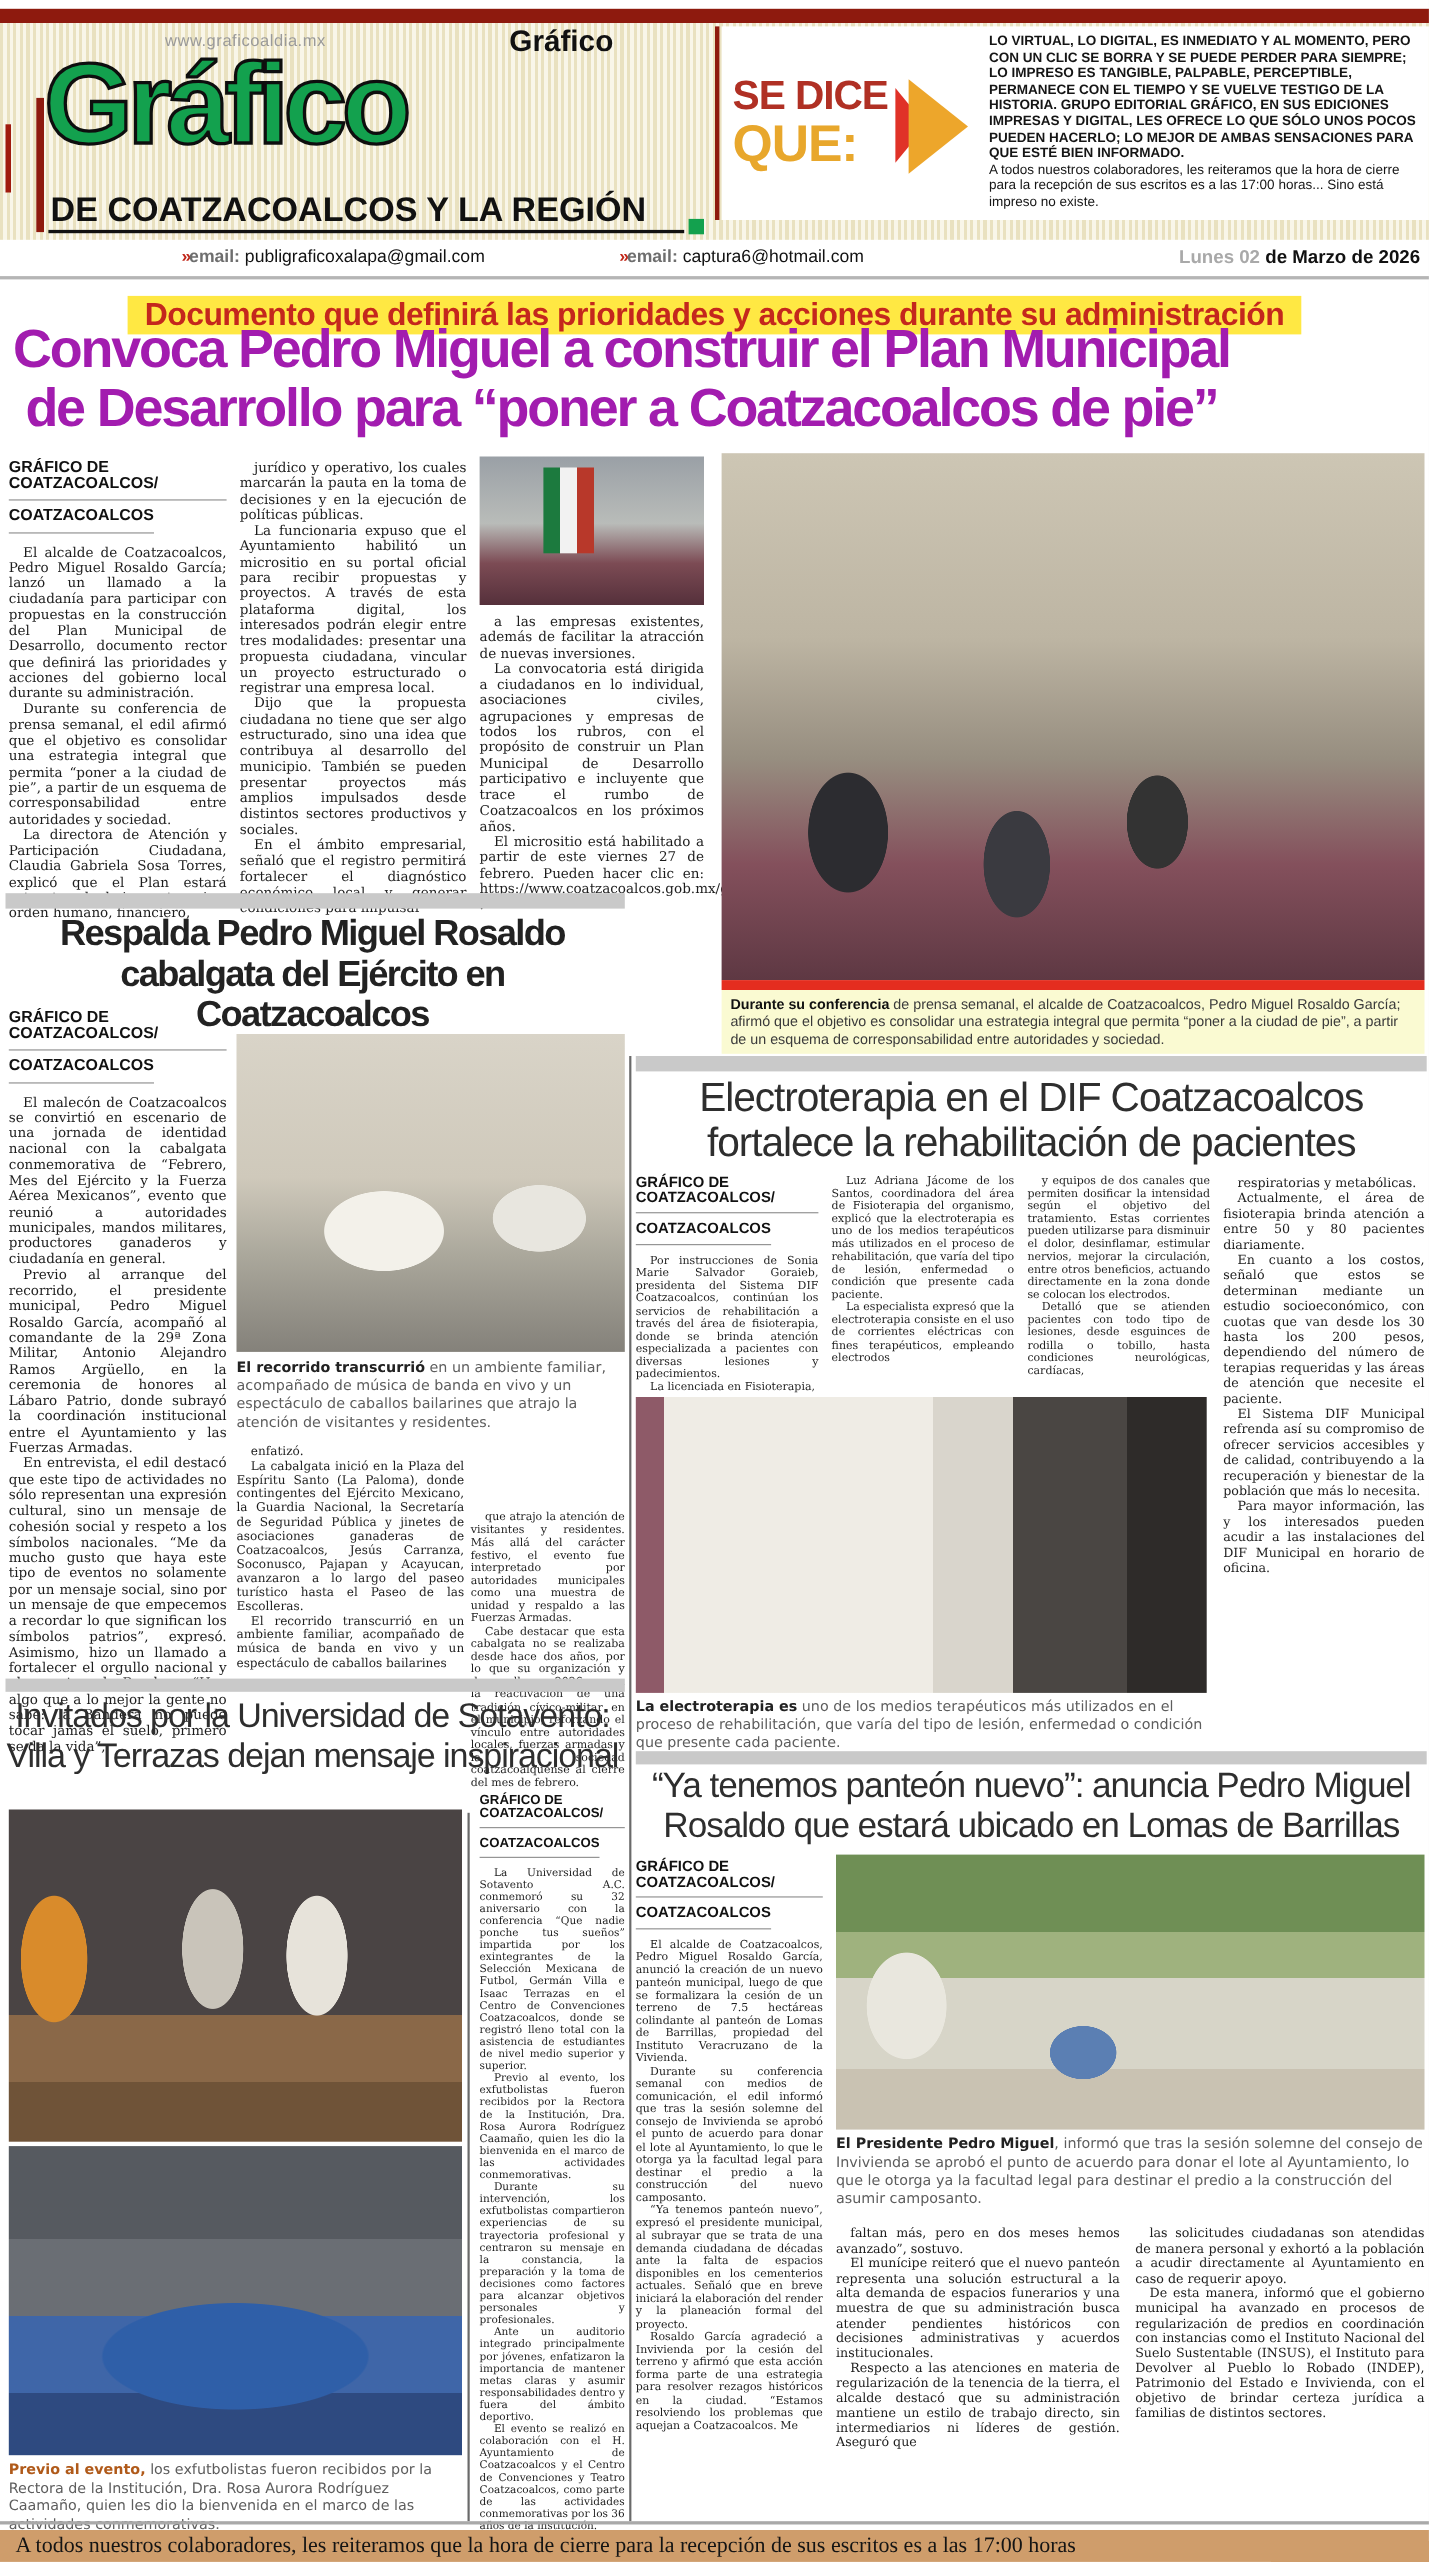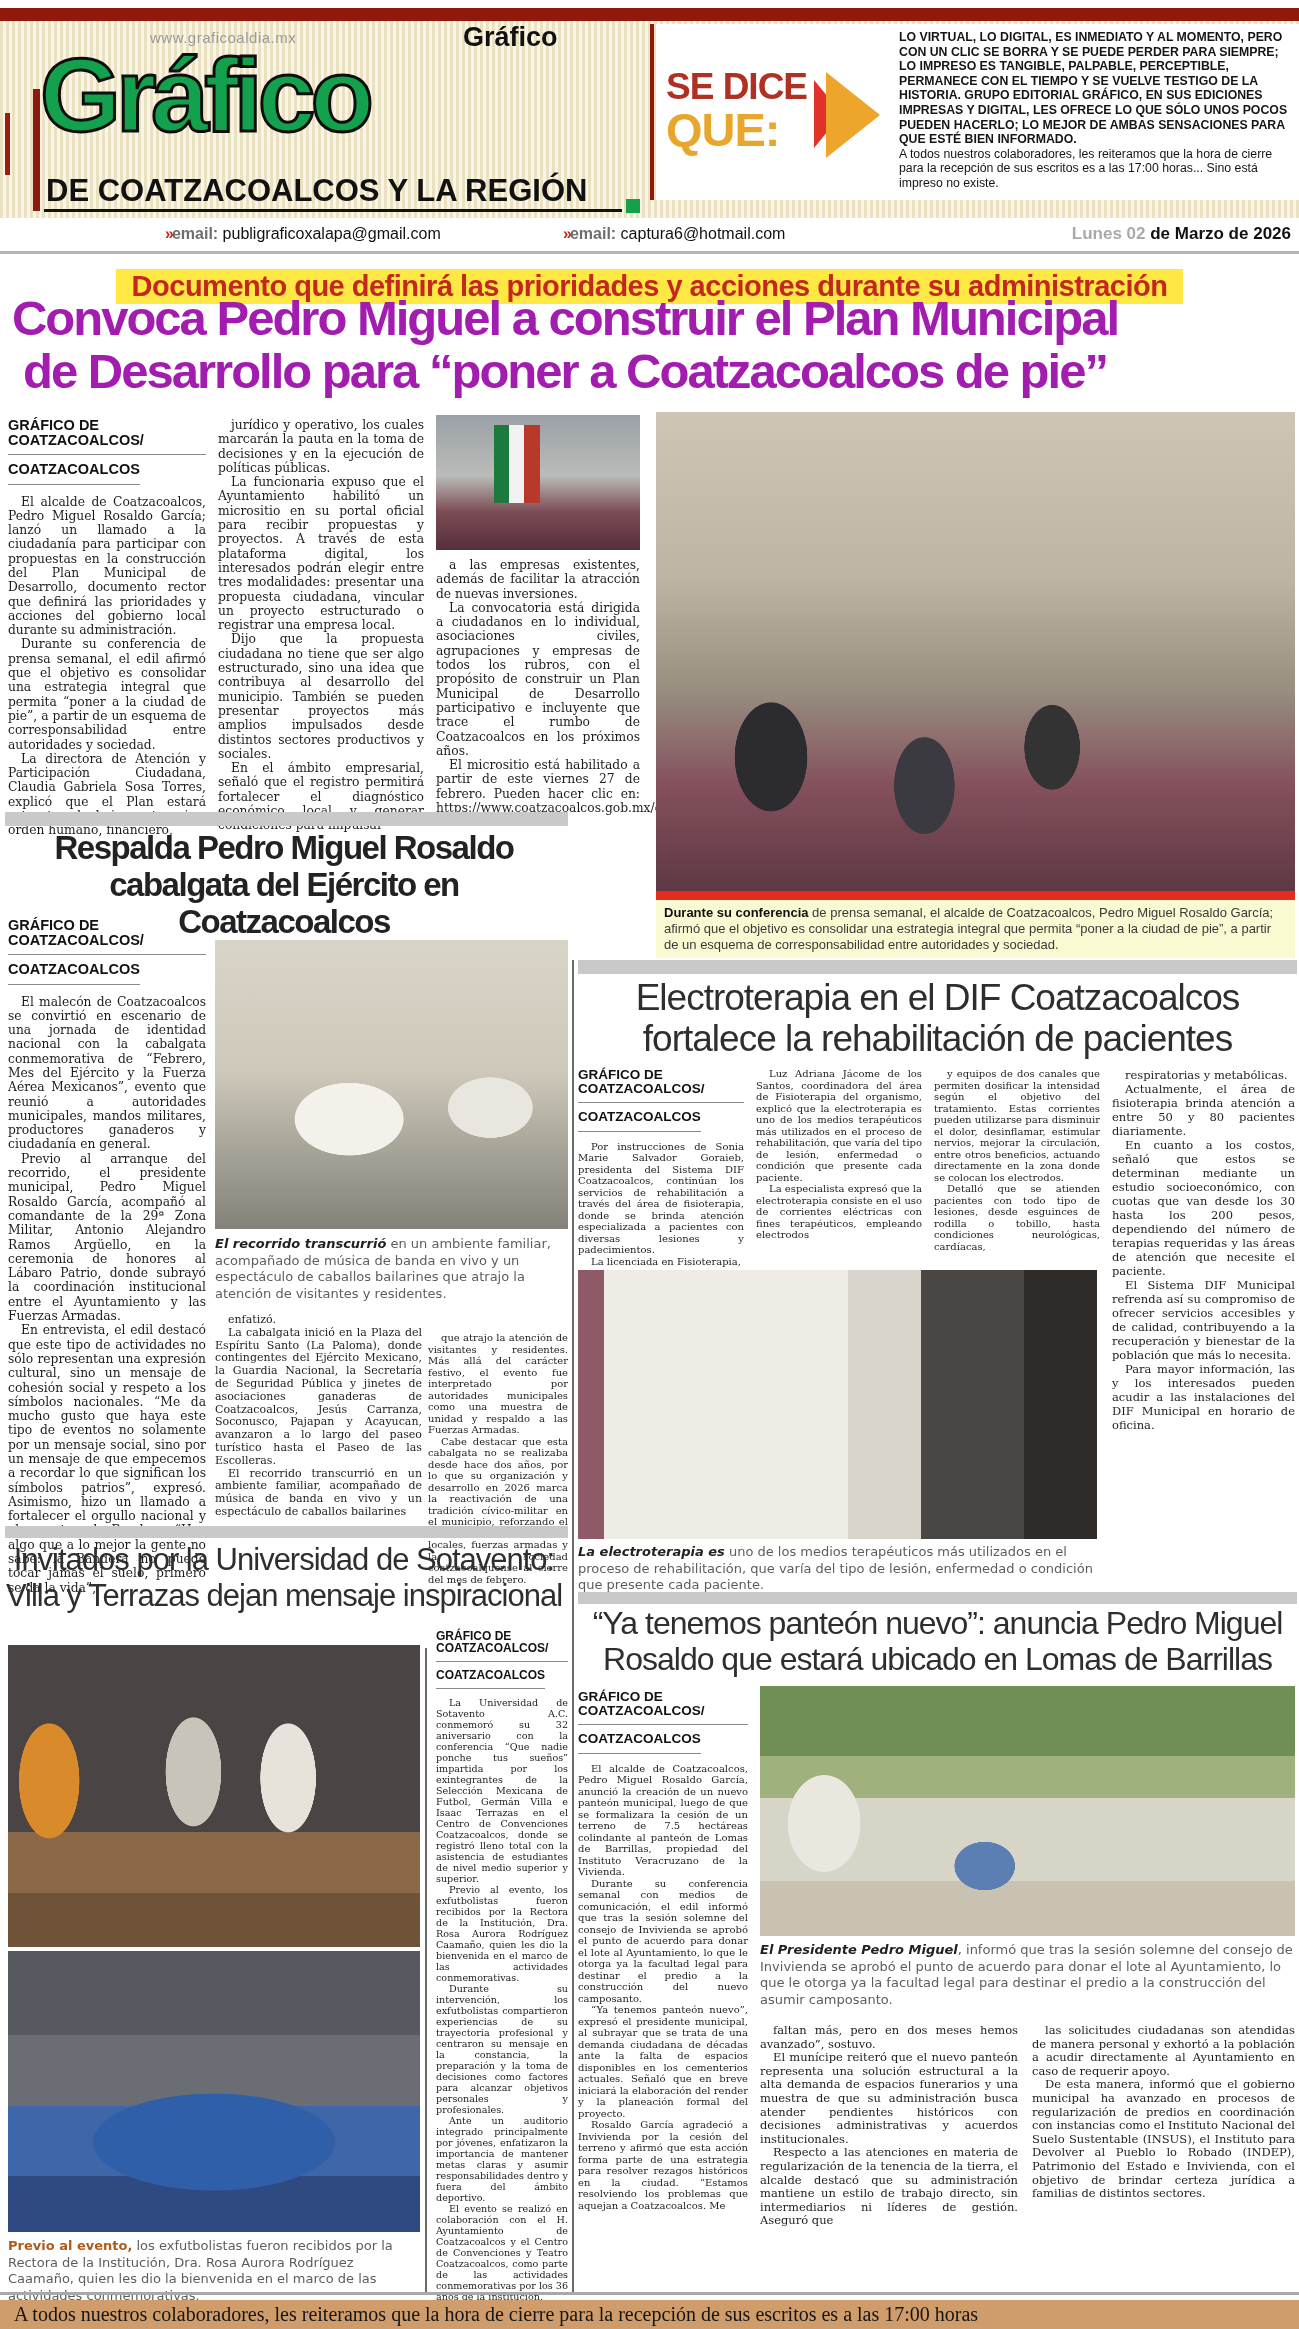--- a/index.html
+++ b/index.html
@@ -88,21 +88,21 @@
   .ph-team{background:
      radial-gradient(ellipse 200px 80px at 50% 68%,#2f5fa8 0 60%,transparent 61%),
      linear-gradient(180deg,#565a60 0 30%,#6a6e74 30% 55%,#3f66a8 55% 80%,#2e4a80 80% 100%);}
   .ph-cemetery{background:
      radial-gradient(ellipse 60px 80px at 12% 55%,#e9e7de 0 60%,transparent 61%),
      radial-gradient(ellipse 50px 40px at 42% 72%,#5b7fb3 0 60%,transparent 61%),
      linear-gradient(180deg,#6f8f55 0 28%,#9fb27e 28% 45%,#d7d5c8 45% 78%,#c9c2b2 78% 100%);}
 
   
   .cap{font-family:"DejaVu Sans",sans-serif;font-size:13px;line-height:16.5px;color:#5d5d5d;}
-  .cap .lead{font-weight:700;color:#222;font-style:italic;}
+  .cap .lead{font-weight:700;color:#222;}
   .cap-yellow{background:#fafad2;color:#3a3a3a;padding:5px 8px;font-size:13px;line-height:16px;}
   .cap-yellow .lead{font-weight:700;color:#111;}
   .cap .lead-orange{font-weight:700;color:#b05a1a;}
   .redbar{background:#e42d1f;}
 
   .vrule{background:#6a6a6a;}
   .footer-rule{left:0;top:2292px;width:1299px;height:3px;background:#a9a9a9;}
   .footer{left:0;top:2300px;width:1299px;height:29px;background:#cf9d6b;
           font-family:"Liberation Serif",serif;font-size:20px;line-height:29px;color:#141414;padding-left:14px;box-sizing:border-box;}
 </style>
@@ -203,21 +203,21 @@
   </div>
   <div class="abs photo ph-horses" style="left:215px;top:940px;width:353px;height:289px;"></div>
   <div class="abs cap" style="left:215px;top:1236px;width:353px;">
     <span class="lead">El recorrido transcurrió</span><span> en un ambiente familiar, acompañado de música de banda en vivo y un espectáculo de caballos bailarines que atrajo la atención de visitantes y residentes.</span>
   </div>
   <div class="abs col fs11" style="left:215px;top:1314px;width:207px;">
       <p>enfatizó.</p>
       <p>La cabalgata inició en la Plaza del Espíritu Santo (La Paloma), donde contingentes del Ejército Mexicano, la Guardia Nacional, la Secretaría de Seguridad Pública y jinetes de asociaciones ganaderas de Coatzacoalcos, Jesús Carranza, Soconusco, Pajapan y Acayucan, avanzaron a lo largo del paseo turístico hasta el Paseo de las Escolleras.</p>
       <p>El recorrido transcurrió en un ambiente familiar, acompañado de música de banda en vivo y un espectáculo de caballos bailarines</p>
     </div>
-  <div class="abs col fs10" style="left:428px;top:1332px;width:140px;">
+  <div class="abs col fs10" style="left:428px;top:1374px;width:140px;">
       <p>que atrajo la atención de visitantes y residentes. Más allá del carácter festivo, el evento fue interpretado por autoridades municipales como una muestra de unidad y respaldo a las Fuerzas Armadas.</p>
       <p>Cabe destacar que esta cabalgata no se realizaba desde hace dos años, por lo que su organización y desarrollo en 2026 marca la reactivación de una tradición cívico-militar en el municipio, reforzando el vínculo entre autoridades locales, fuerzas armadas y la sociedad coatzacoalquense al cierre del mes de febrero.</p>
     </div>
 
   <div class="abs vrule" style="left:572px;top:960px;width:2px;height:1332px;"></div>
   <div class="abs vrule" style="left:425px;top:1648px;width:2px;height:644px;"></div>
 
   <div class="abs graybar" style="left:578px;top:960px;width:719px;height:14px;"></div>
   <div class="abs hl-light" style="left:578px;top:978px;width:719px;font-size:37px;line-height:1.1;">
     <div>Electroterapia en el DIF Coatzacoalcos</div>

